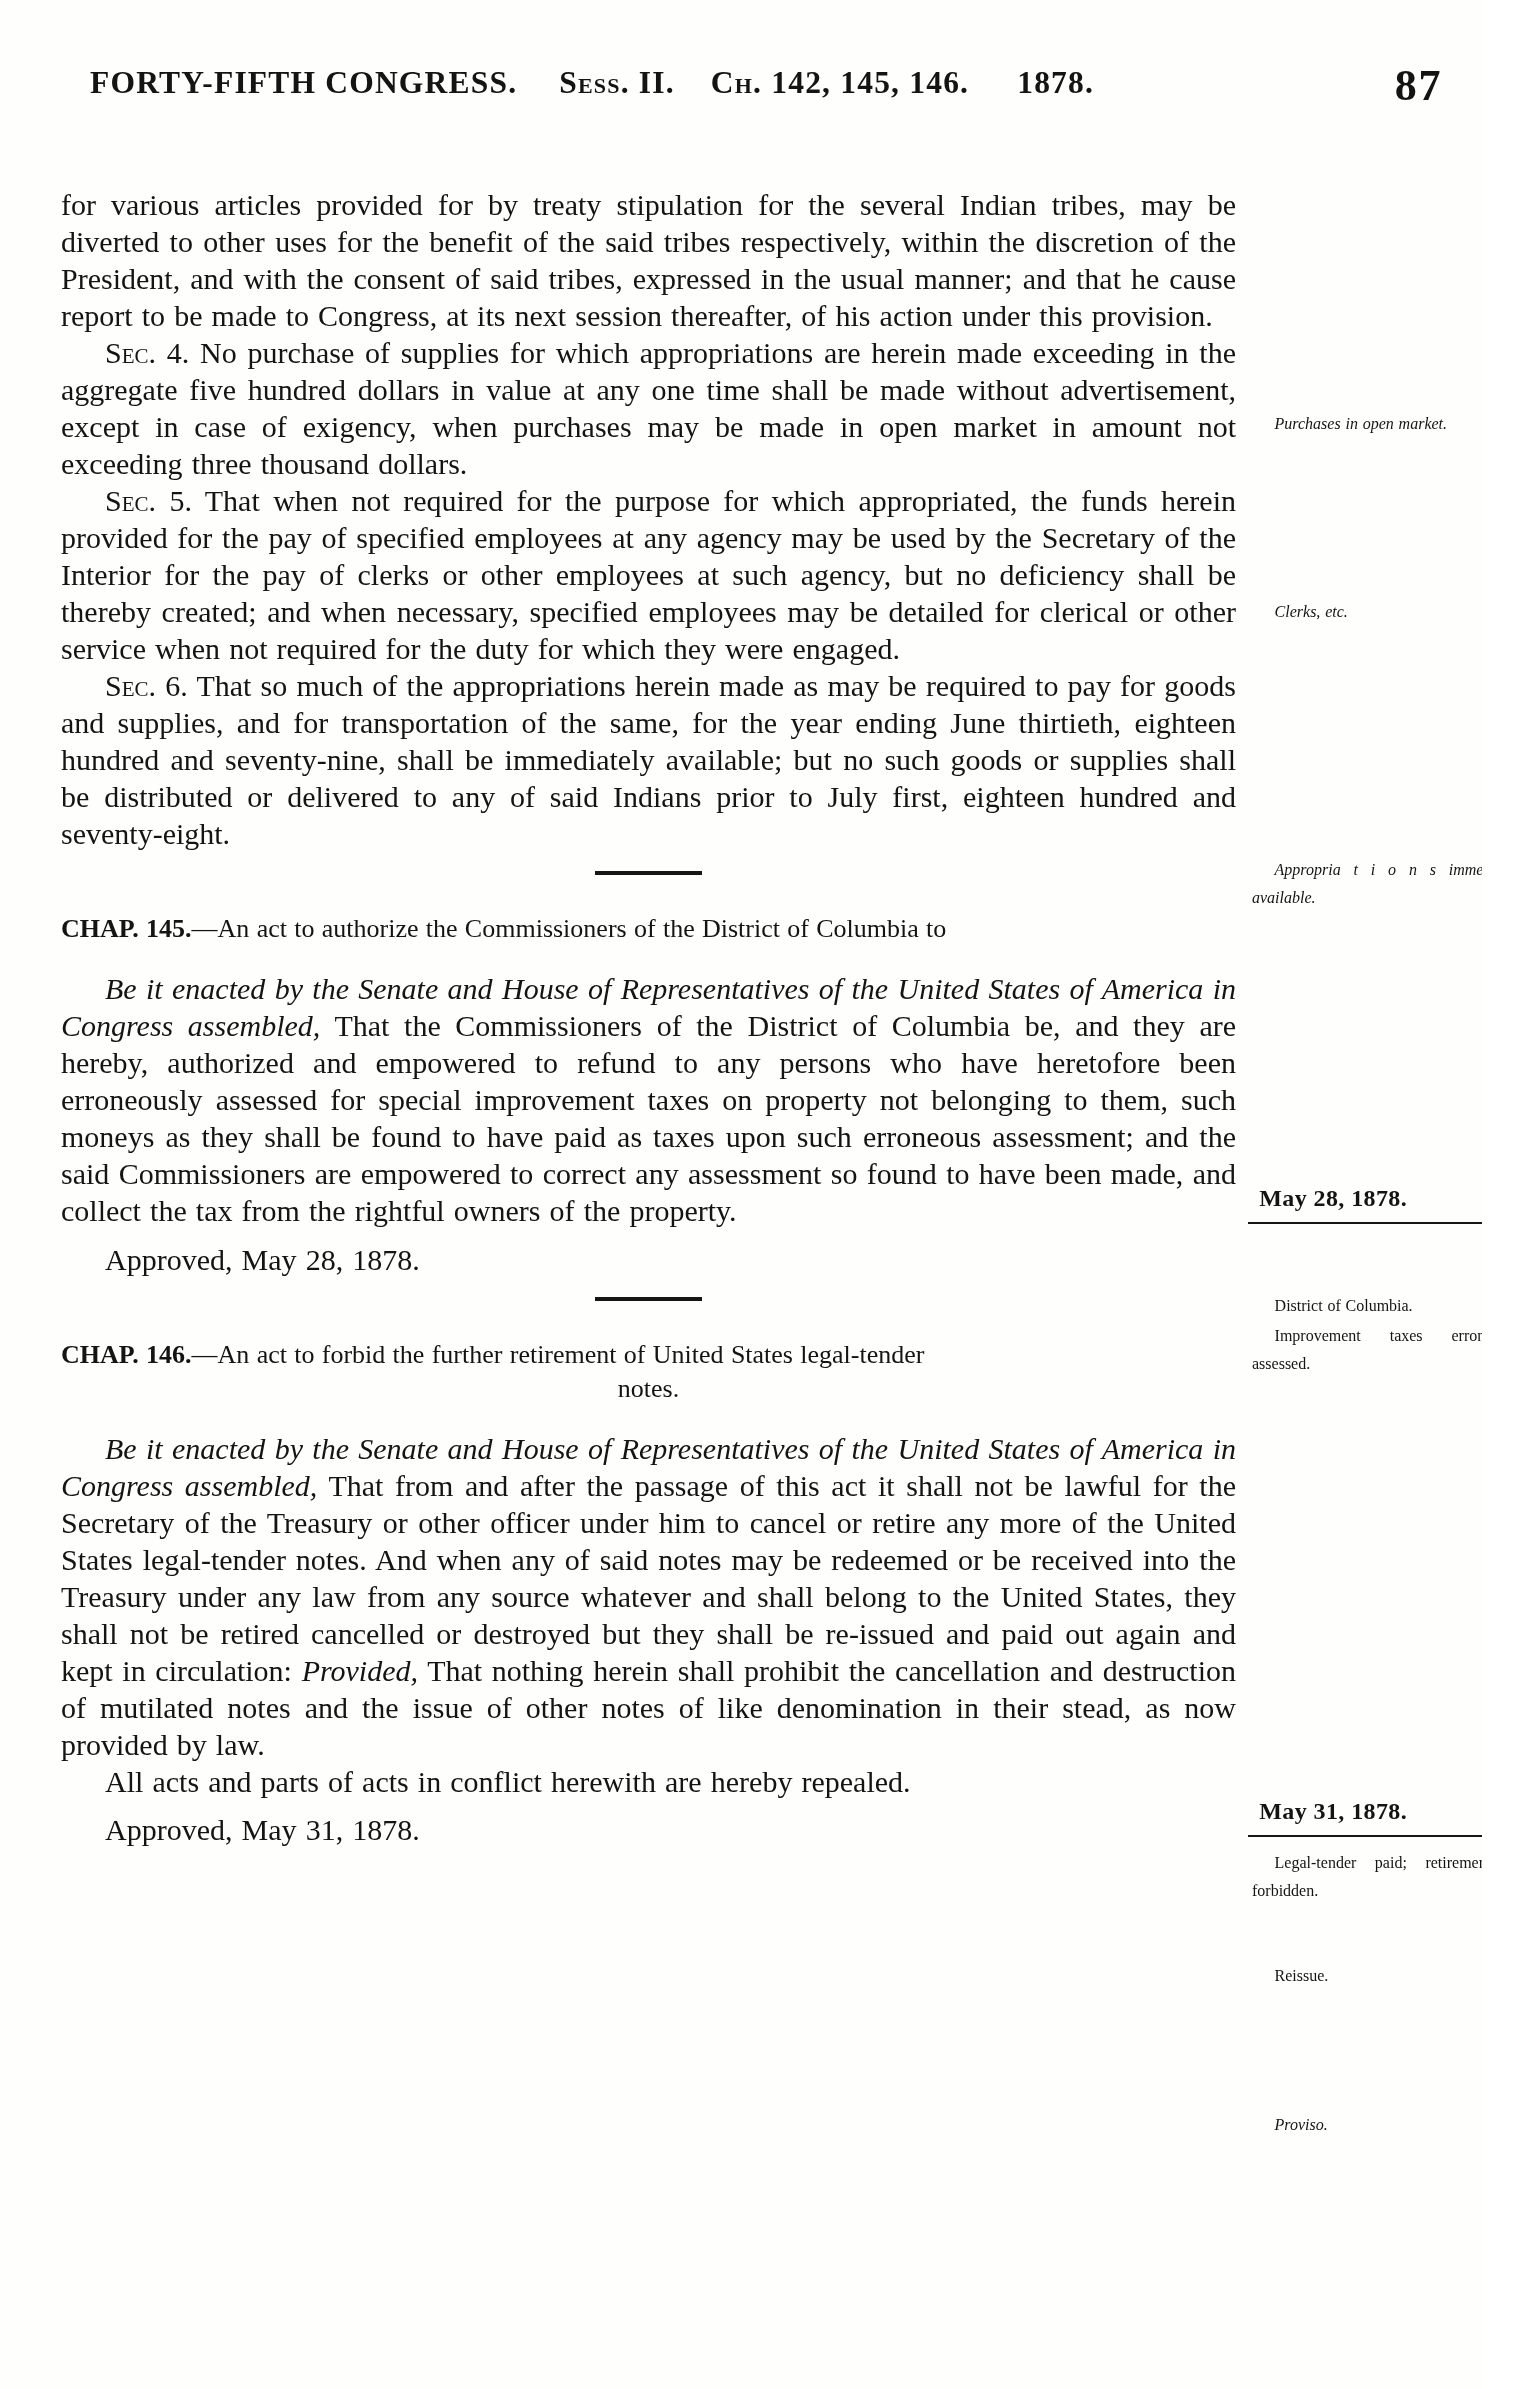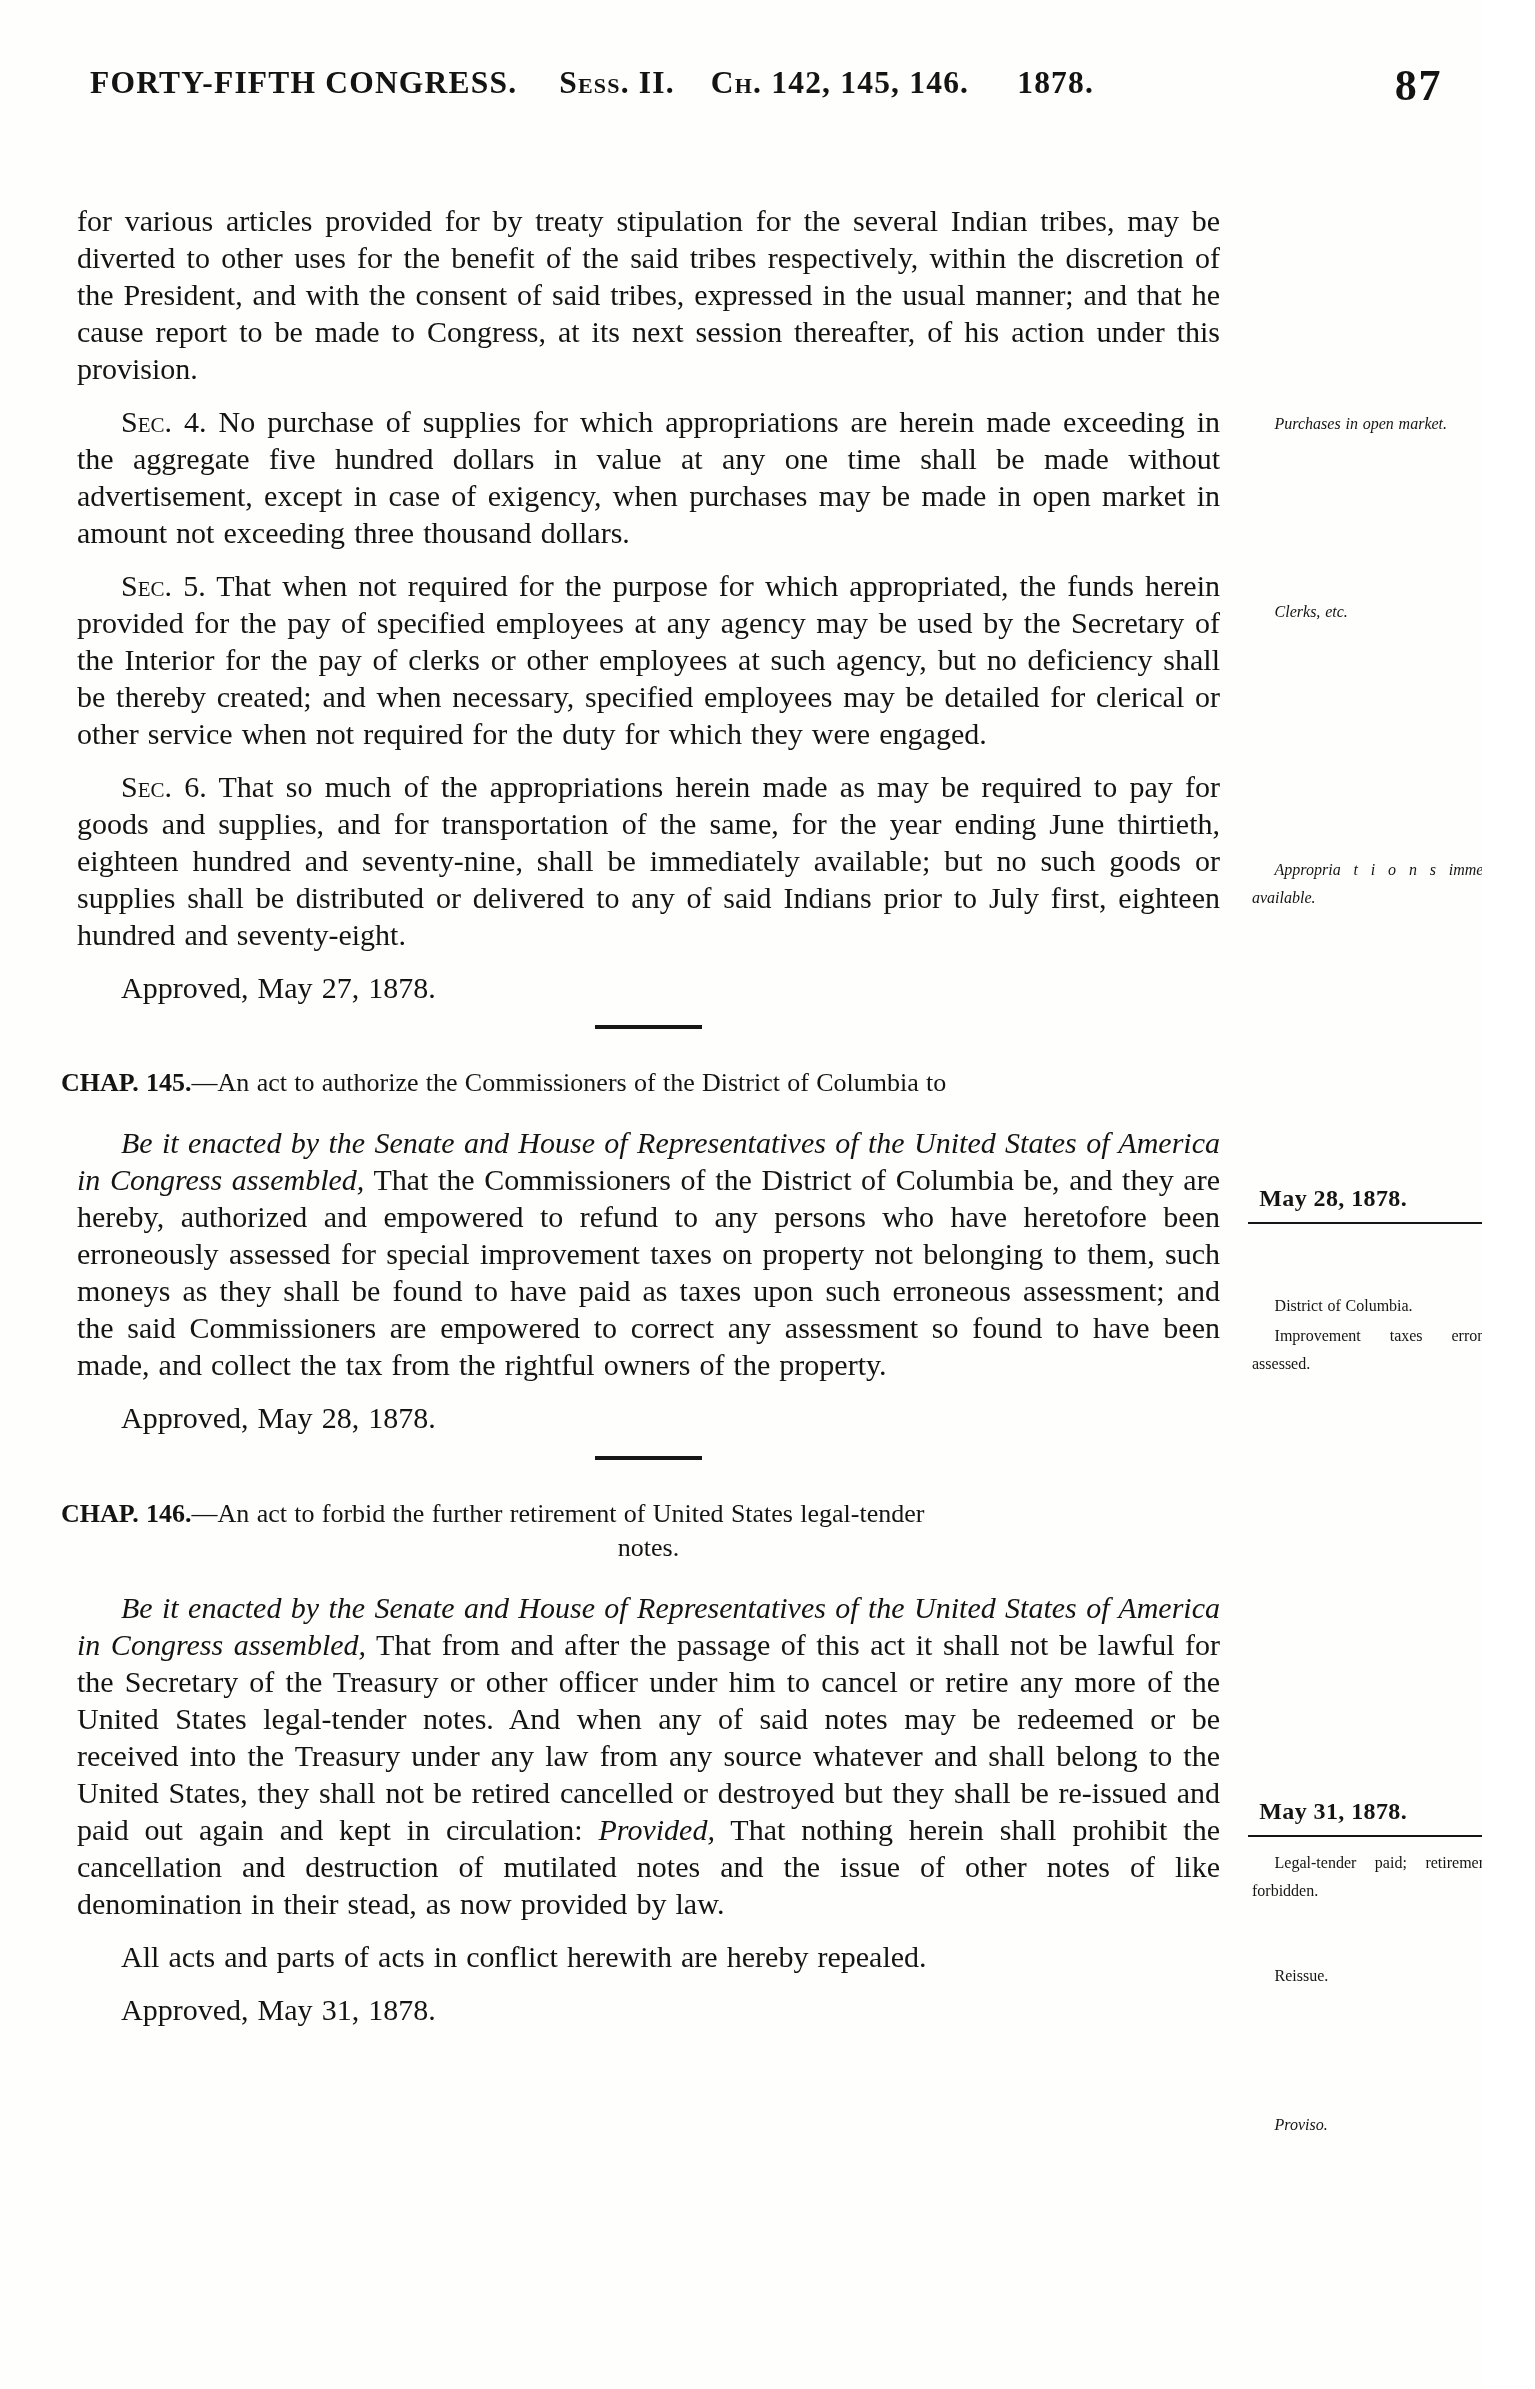--- a/index.html
+++ b/index.html
@@ -21,21 +21,21 @@
   .header .session{margin-right:36px;font-variant:small-caps;font-weight:bold;}
   .header .chapters{margin-right:48px;font-variant:small-caps;font-weight:bold;}
   .header .year{font-weight:bold;}
   .header .pagenum{margin-left:auto;font-size:44px;letter-spacing:1.6px;transform:translateY(6.5px);}
   
   .main{
     position:absolute;top:186px;left:61px;width:1175px;
     font-size:30px;line-height:37px;text-align:justify;
     word-spacing:1.6px;
   }
-  .main p{margin:16px;}
+  .main p{margin:0;}
   p.indent{text-indent:44px;}
   .sc{font-variant:small-caps;}
   .it{font-style:italic;}
   .approved{text-indent:44px;margin-top:11.3px !important;}
   .divider{width:107px;height:4px;background:#161616;margin:19.4px auto 37px auto;}
   .chap-head{font-size:26px;line-height:34px;margin-bottom:24px;text-align:left;word-spacing:0.8px;}
   .chap-head .chap-label{font-weight:bold;}
   .chap-head .line2{text-align:center;}
   .enacting{text-indent:44px;}
   
@@ -70,21 +70,20 @@
   <div class="main">
 
     <p>for various articles provided for by treaty stipulation for the several Indian tribes, may be diverted to other uses for the benefit of the said tribes respectively, within the discretion of the President, and with the consent of said tribes, expressed in the usual manner; and that he cause report to be made to Congress, at its next session thereafter, of his action under this provision.</p>
 
     <p class="indent"><span class="sc">Sec. 4.</span><span> No purchase of supplies for which appropriations are herein made exceeding in the aggregate five hundred dollars in value at any one time shall be made without advertisement, except in case of exigency, when purchases may be made in open market in amount not exceeding three thousand dollars.</span></p>
 
     <p class="indent"><span class="sc">Sec. 5.</span><span> That when not required for the purpose for which appropriated, the funds herein provided for the pay of specified employees at any agency may be used by the Secretary of the Interior for the pay of clerks or other employees at such agency, but no deficiency shall be thereby created; and when necessary, specified employees may be detailed for clerical or other service when not required for the duty for which they were engaged.</span></p>
 
     <p class="indent"><span class="sc">Sec. 6.</span><span> That so much of the appropriations herein made as may be required to pay for goods and supplies, and for transportation of the same, for the year ending June thirtieth, eighteen hundred and seventy-nine, shall be immediately available; but no such goods or supplies shall be distributed or delivered to any of said Indians prior to July first, eighteen hundred and seventy-eight.</span></p>
 
-    <p class="approved">Approved, May 27, 1878.</p>
 
     <div class="divider"></div>
 
     <div class="chap-head">
       <div><span class="chap-label">CHAP. 145.</span><span>—An act to authorize the Commissioners of the District of Columbia to</span></div>
     </div>
 
     <p class="enacting"><span class="it">Be it enacted by the Senate and House of Representatives of the United States of America in Congress assembled,</span><span> That the Commissioners of the District of Columbia be, and they are hereby, authorized and empowered to refund to any persons who have heretofore been erroneously assessed for special improvement taxes on property not belonging to them, such moneys as they shall be found to have paid as taxes upon such erroneous assessment; and the said Commissioners are empowered to correct any assessment so found to have been made, and collect the tax from the rightful owners of the property.</span></p>
 
     <p class="approved">Approved, May 28, 1878.</p>

